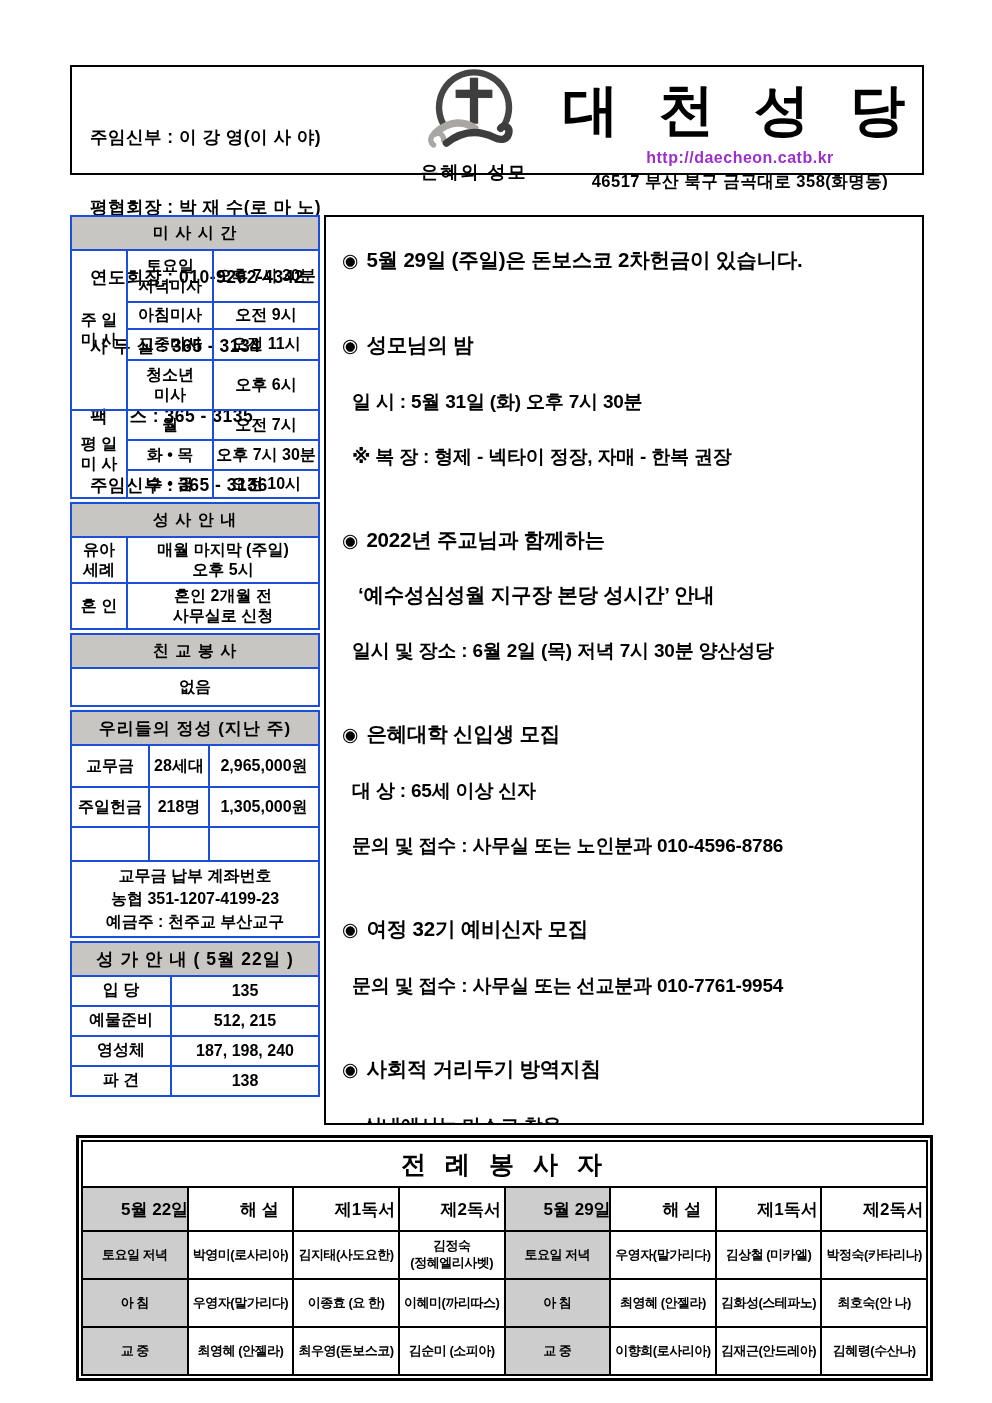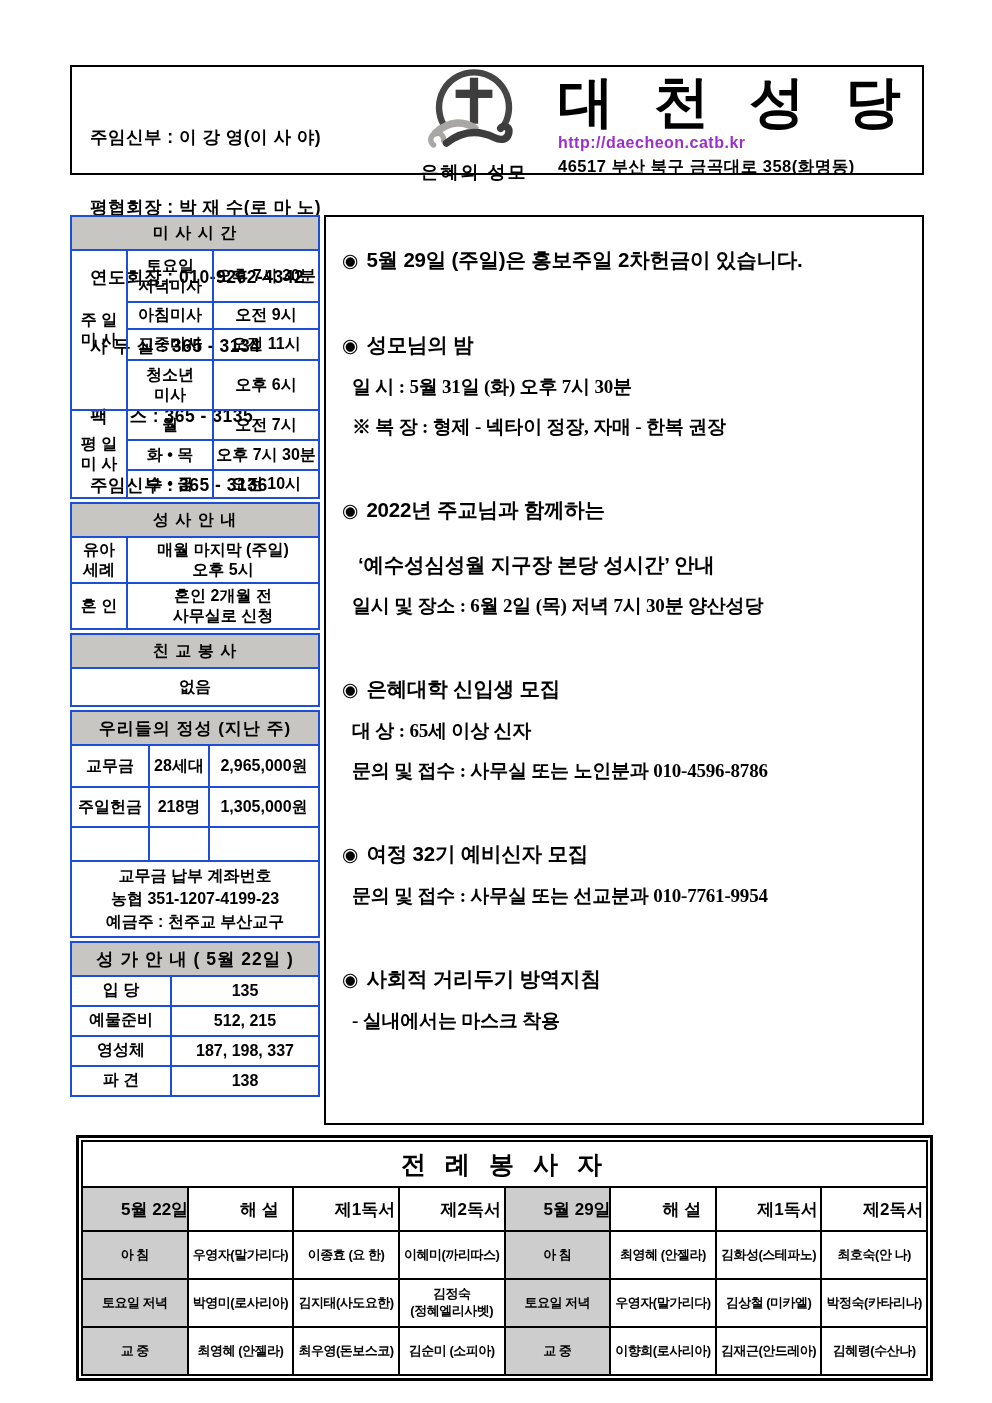--- a/index.html
+++ b/index.html
@@ -12,23 +12,23 @@
   .page { position: absolute; inset: 0; }
 
   
   .header-box {
     position: absolute; left: 70px; top: 65px; width: 854px; height: 110px;
     border: 2px solid #000; display: flex; align-items: stretch;
   }
   .contacts { width: 318px; padding: 13px 0 0 18px; font-size: 17.5px; line-height: 23.2px; white-space: pre; letter-spacing: 0.5px; }
   .logo-wrap { width: 168px; display: flex; flex-direction: column; align-items: center; justify-content: center; padding-top: 6px; }
   .logo-caption { font-size: 18px; letter-spacing: 2px; margin-top: 1px; }
-  .title-block { flex: 1; padding-top: 4px; }
+  .title-block { flex: 1; text-align: center; padding-top: 12px; }
   .church-name { font-size: 56px; line-height: 62px; letter-spacing: 12px; white-space: nowrap; }
-  .church-url { font-size: 16px; color: #9b2fc9; margin-top: 1px; letter-spacing: 0.5px; }
+  .church-url { font-size: 16px; color: #9b2fc9; margin-top: 8px; letter-spacing: 0.5px; }
   .church-address { font-size: 16.5px; margin-top: 4px; letter-spacing: 0.5px; }
 
   
   .middle { position: absolute; left: 70px; top: 215px; width: 854px; height: 910px; display: flex; gap: 4px; }
   .sidebar { width: 250px; flex: none; }
   .sidebar table { width: 100%; border-collapse: collapse; table-layout: fixed; margin-bottom: 3px; }
   .sidebar th, .sidebar td {
     border: 2px solid #1d4ed8; text-align: center; vertical-align: middle;
     font-weight: bold; font-size: 16px; padding: 2px 1px; overflow: hidden;
   }
@@ -37,21 +37,21 @@
   .grp { font-size: 16.5px; }
   .time-cell { font-size: 15.5px; white-space: nowrap; }
   .amount { font-size: 14.5px; white-space: nowrap; margin-left: 20px; }
   .account-cell { font-size: 14.5px; line-height: 1.45; }
 
   
   .content { flex: 1; border: 2px solid #000; padding: 28px 6px 0 16px; overflow: hidden; }
   .ann { margin-bottom: 54px; }
   .ann-title { font-size: 20.5px; line-height: 30px; white-space: nowrap; letter-spacing: -0.2px; }
   .ann-sub { font-size: 20.5px; line-height: 30px; white-space: nowrap; padding-left: 16px; margin-top: 24px; letter-spacing: -0.2px; }
-  .ann-line { font-size: 19px; line-height: 28px; white-space: nowrap; padding-left: 10px; margin-top: 12px; letter-spacing: -0.2px; font-family: Liberation Serif, serif; }
+  .ann-line { font-size: 19px; line-height: 28px; white-space: nowrap; padding-left: 10px; margin-top: 27px; letter-spacing: -0.2px; }
   .bullet { display: inline-block; margin-right: 8px; font-size: 19px; }
 
   
   .bottom { position: absolute; left: 76px; top: 1135px; width: 857px; }
   .servers-outer { border: 3px solid #000; padding: 2px; background: #fff; }
   .servers-table { width: 100%; border-collapse: collapse; table-layout: fixed; }
   .servers-table th, .servers-table td {
     border: 2px solid #000; text-align: center; vertical-align: middle;
     font-weight: bold; overflow: hidden;
   }
@@ -225,34 +225,34 @@
         <tr style="height:30px">
           <td>입 당</td>
           <td>135</td>
         </tr>
         <tr style="height:30px">
           <td>예물준비</td>
           <td>512, 215</td>
         </tr>
         <tr style="height:30px">
           <td>영성체</td>
-          <td>187, 198, 337</td>
+          <td>187, 198, 240</td>
         </tr>
         <tr style="height:30px">
           <td>파 견</td>
           <td>138</td>
         </tr>
       </tbody>
         </table>
     </aside>
 
     <main class="content">
 
       <div class="ann">
-        <div class="ann-title"><span class="bullet">◉</span><span>5월 29일 (주일)은 홍보주일 2차헌금이 있습니다.</span></div>
+        <div class="ann-title"><span class="bullet">◉</span><span>5월 29일 (주일)은 돈보스코 2차헌금이 있습니다.</span></div>
       </div>
 
       <div class="ann">
         <div class="ann-title"><span class="bullet">◉</span><span>성모님의 밤</span></div>
         <div class="ann-line">일    시 : 5월 31일 (화) 오후 7시 30분</div>
         <div class="ann-line">※ 복 장 : 형제 - 넥타이 정장, 자매 - 한복 권장</div>
       </div>
 
       <div class="ann">
         <div class="ann-title"><span class="bullet">◉</span><span>2022년 주교님과 함께하는</span></div>
@@ -287,43 +287,43 @@
         </tr>
         <tr>
           <th class="servers-head gray">5월 22일</th>
           <th class="servers-head">해 설</th>
           <th class="servers-head">제1독서</th>
           <th class="servers-head">제2독서</th>
           <th class="servers-head gray">5월 29일</th>
           <th class="servers-head">해 설</th>
           <th class="servers-head">제1독서</th>
           <th class="servers-head">제2독서</th>
-        </tr>
-        <tr>
-          <td class="servers-cell gray">아 침</td>
-          <td class="servers-cell">우영자(말가리다)</td>
-          <td class="servers-cell">이종효 (요 한)</td>
-          <td class="servers-cell">이혜미(까리따스)</td>
-          <td class="servers-cell gray">아 침</td>
-          <td class="servers-cell">최영혜 (안젤라)</td>
-          <td class="servers-cell">김화성(스테파노)</td>
-          <td class="servers-cell">최호숙(안 나)</td>
         </tr>
         <tr>
           <td class="servers-cell gray">토요일 저녁</td>
           <td class="servers-cell">박영미(로사리아)</td>
           <td class="servers-cell">김지태(사도요한)</td>
           <td class="servers-cell ml2">김정숙
 (정혜엘리사벳)</td>
           <td class="servers-cell gray">토요일 저녁</td>
           <td class="servers-cell">우영자(말가리다)</td>
           <td class="servers-cell">김상철 (미카엘)</td>
           <td class="servers-cell">박정숙(카타리나)</td>
         </tr>
         <tr>
+          <td class="servers-cell gray">아 침</td>
+          <td class="servers-cell">우영자(말가리다)</td>
+          <td class="servers-cell">이종효 (요 한)</td>
+          <td class="servers-cell">이혜미(까리따스)</td>
+          <td class="servers-cell gray">아 침</td>
+          <td class="servers-cell">최영혜 (안젤라)</td>
+          <td class="servers-cell">김화성(스테파노)</td>
+          <td class="servers-cell">최호숙(안 나)</td>
+        </tr>
+        <tr>
           <td class="servers-cell gray">교 중</td>
           <td class="servers-cell">최영혜 (안젤라)</td>
           <td class="servers-cell">최우영(돈보스코)</td>
           <td class="servers-cell">김순미 (소피아)</td>
           <td class="servers-cell gray">교 중</td>
           <td class="servers-cell">이향희(로사리아)</td>
           <td class="servers-cell">김재근(안드레아)</td>
           <td class="servers-cell">김혜령(수산나)</td>
         </tr>
       </tbody>

